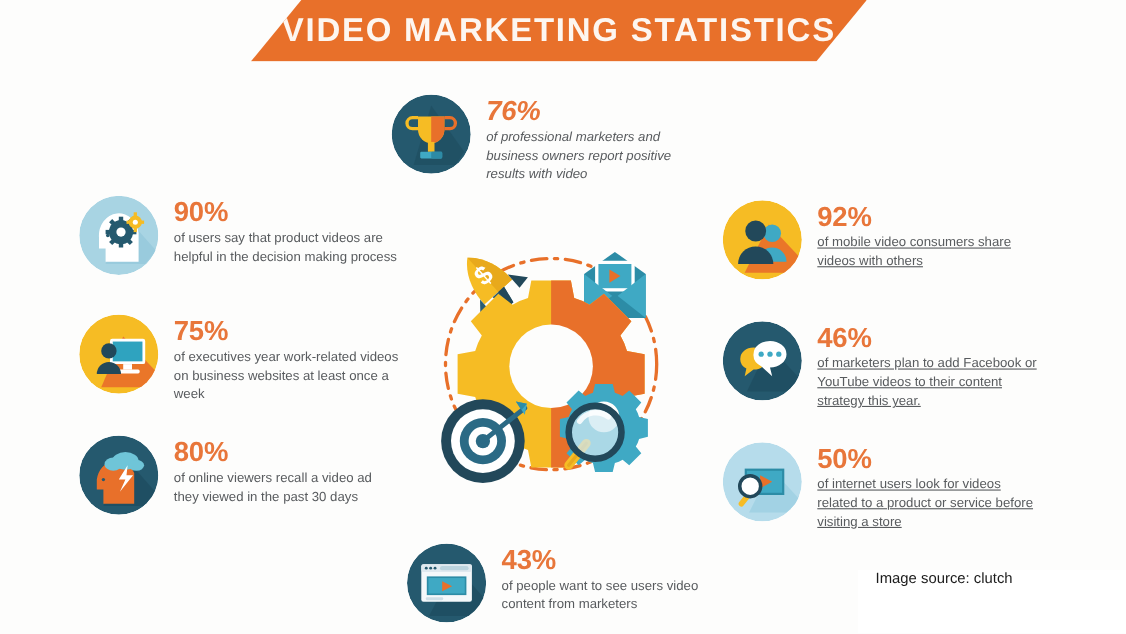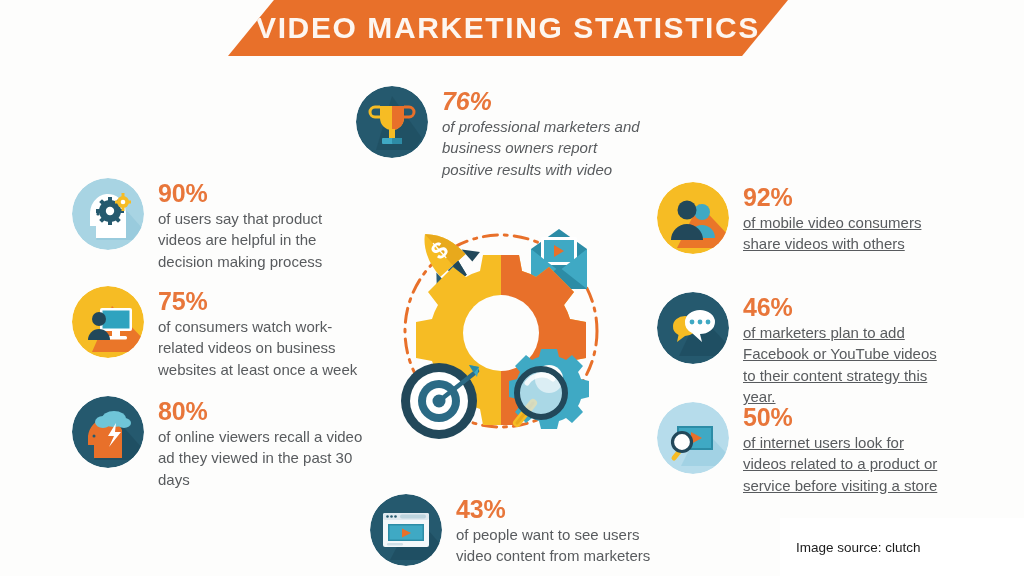--- a/index.html
+++ b/index.html
@@ -63,21 +63,21 @@
     padding-top: 2px;
   }
   .stat-pct {
     font-size: 25px;
     font-weight: bold;
     color: #e8763a;
     line-height: 1.04;
     letter-spacing: -0.2px;
   }
   .stat-text {
-    font-size: 15px;
+    font-size: 12px;
     color: #585b5e;
     line-height: 1.42;
     margin-top: 2px;
     max-width: 205px;
   }
   .stat.wide .stat-text { max-width: 200px; text-decoration: underline; }
 
   
   #stat-76 { left: 356px; top: 86px; font-style: italic; }
   #stat-90 { left: 72px;  top: 178px; }
@@ -99,21 +99,20 @@
 
   
   .source-band {
     position: absolute;
     right: 0;
     bottom: 0;
     width: 244px;
     height: 58px;
     background: #ffffff;
     display: flex;
-    align-items: center;
   }
   .source-text {
     font-size: 13.5px;
     color: #1c1c1c;
     margin-left: 16px;
   }
 </style>
 </head>
 <body>
 
@@ -186,21 +185,21 @@
       <rect x="28" y="22" width="32" height="23" rx="2" fill="#ffffff"></rect>
       <rect x="30.5" y="24.5" width="27" height="18" fill="#2fa3bf"></rect>
       <rect x="40" y="45" width="8" height="5" fill="#ffffff"></rect>
       <rect x="33" y="50" width="22" height="3.5" rx="1.5" fill="#ffffff"></rect>
       <circle cx="27" cy="33" r="7" fill="#22485a"></circle>
       <path d="M16 54 a11 11 0 0 1 22 0 z" fill="#22485a"></path>
     </svg>
   </div>
   <div class="stat-body">
     <div class="stat-pct">75%</div>
-    <div class="stat-text">of consumers watch work-related videos on business websites at least once a week</div>
+    <div class="stat-text">of executives year work-related videos on business websites at least once a week</div>
   </div>
 </div>
 
 <div class="stat" id="stat-80">
   <div class="stat-icon">
     <svg viewBox="0 0 72 72" width="72" height="72">
       <circle cx="36" cy="36" r="36" fill="#25596e"></circle>
       <path d="M40 18 L70 52 L58 64 L22 64 Z" fill="#1d4a5c" opacity="0.6"></path>
       <path d="M16 40 a18 20 0 0 1 34 -6 v28 h-28 v-13 h-6 z" fill="#e8702a"></path>
       <ellipse cx="42" cy="23" rx="12" ry="8" fill="#6fc5d8"></ellipse>

